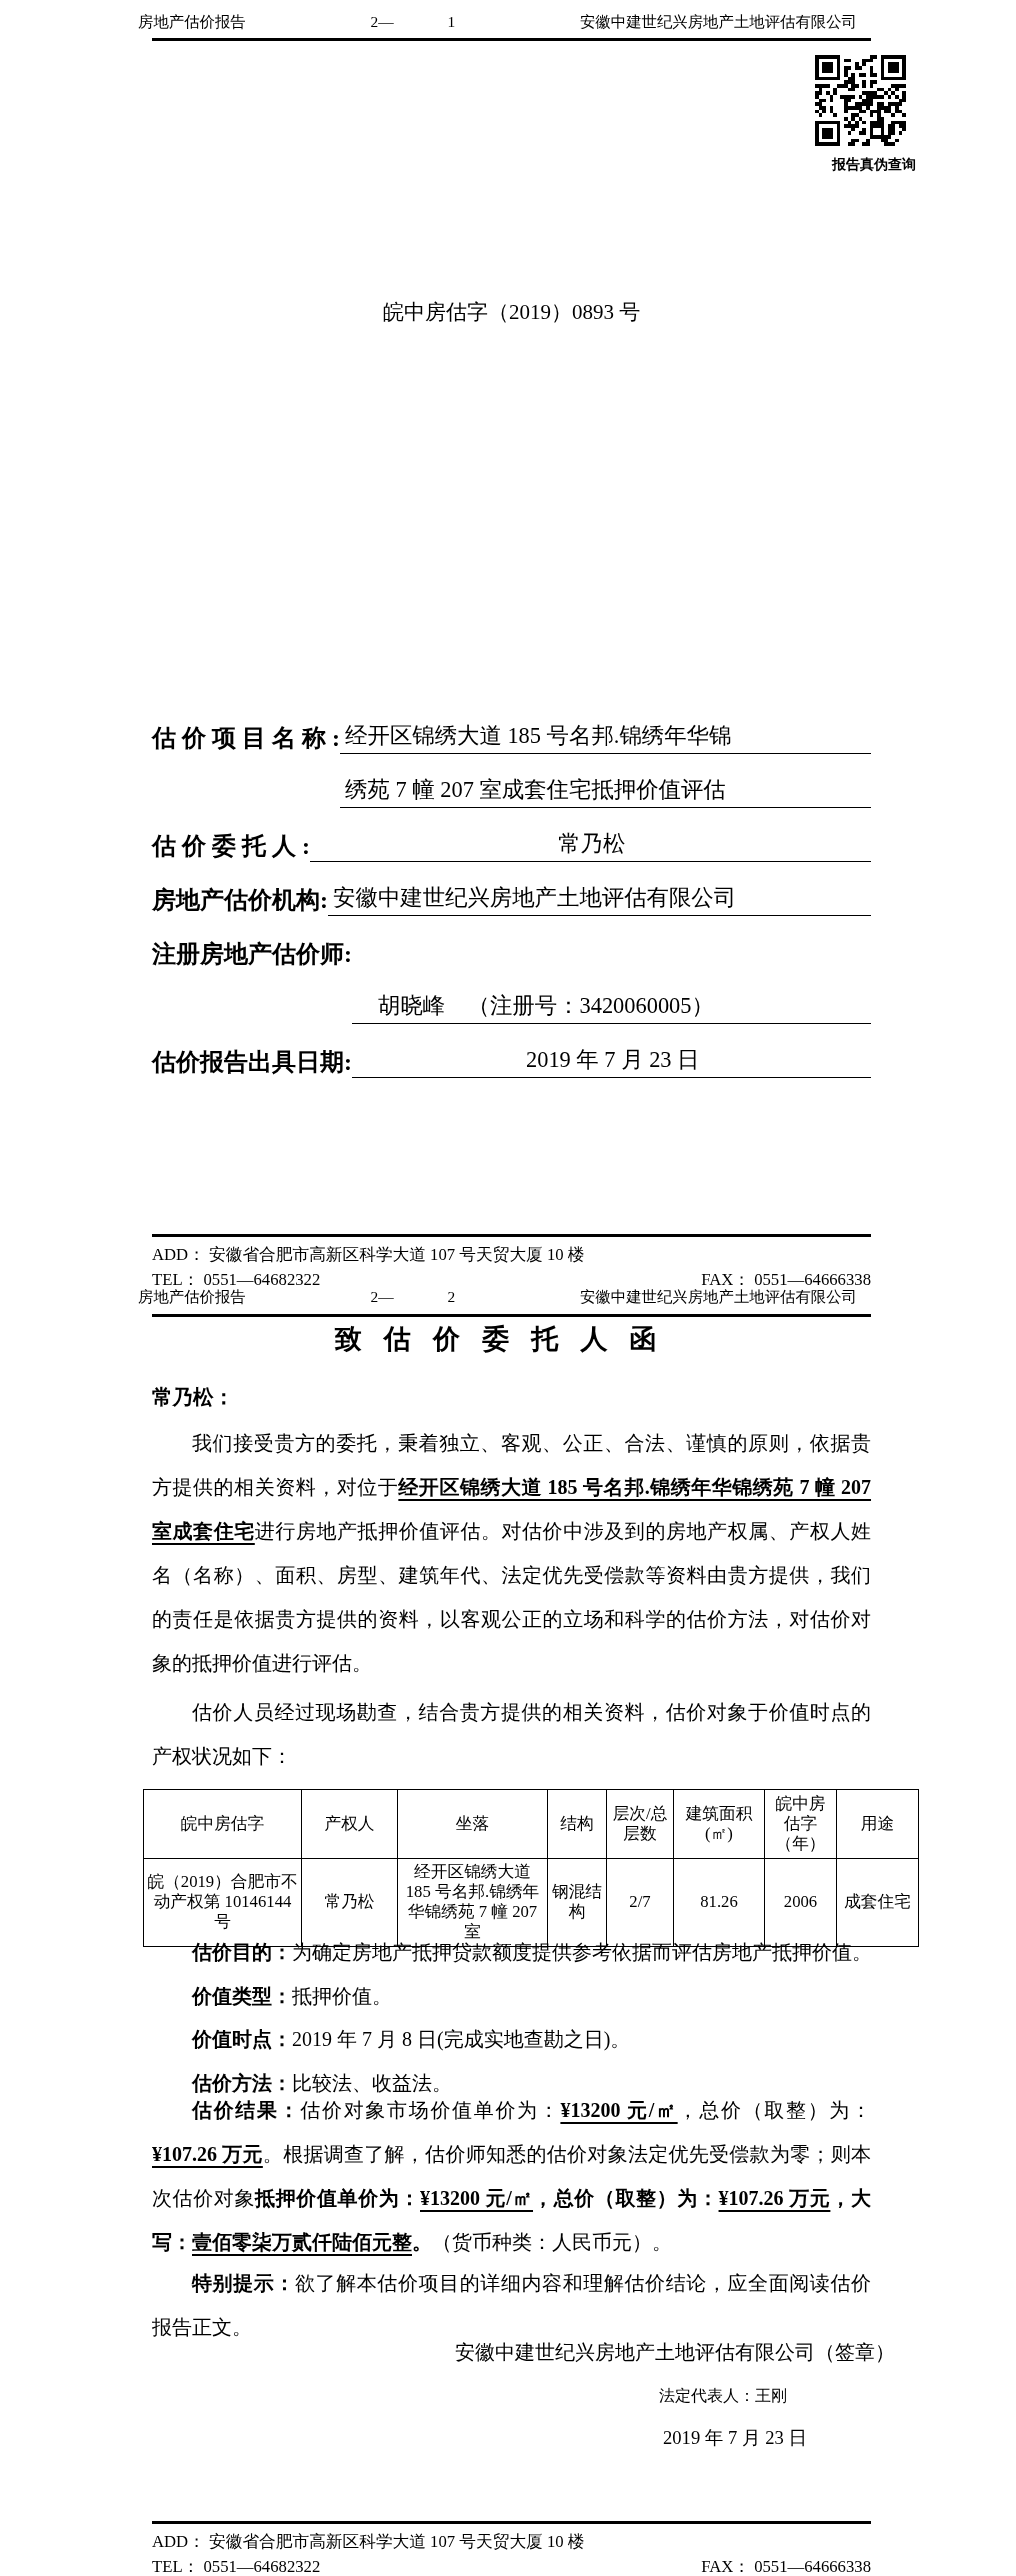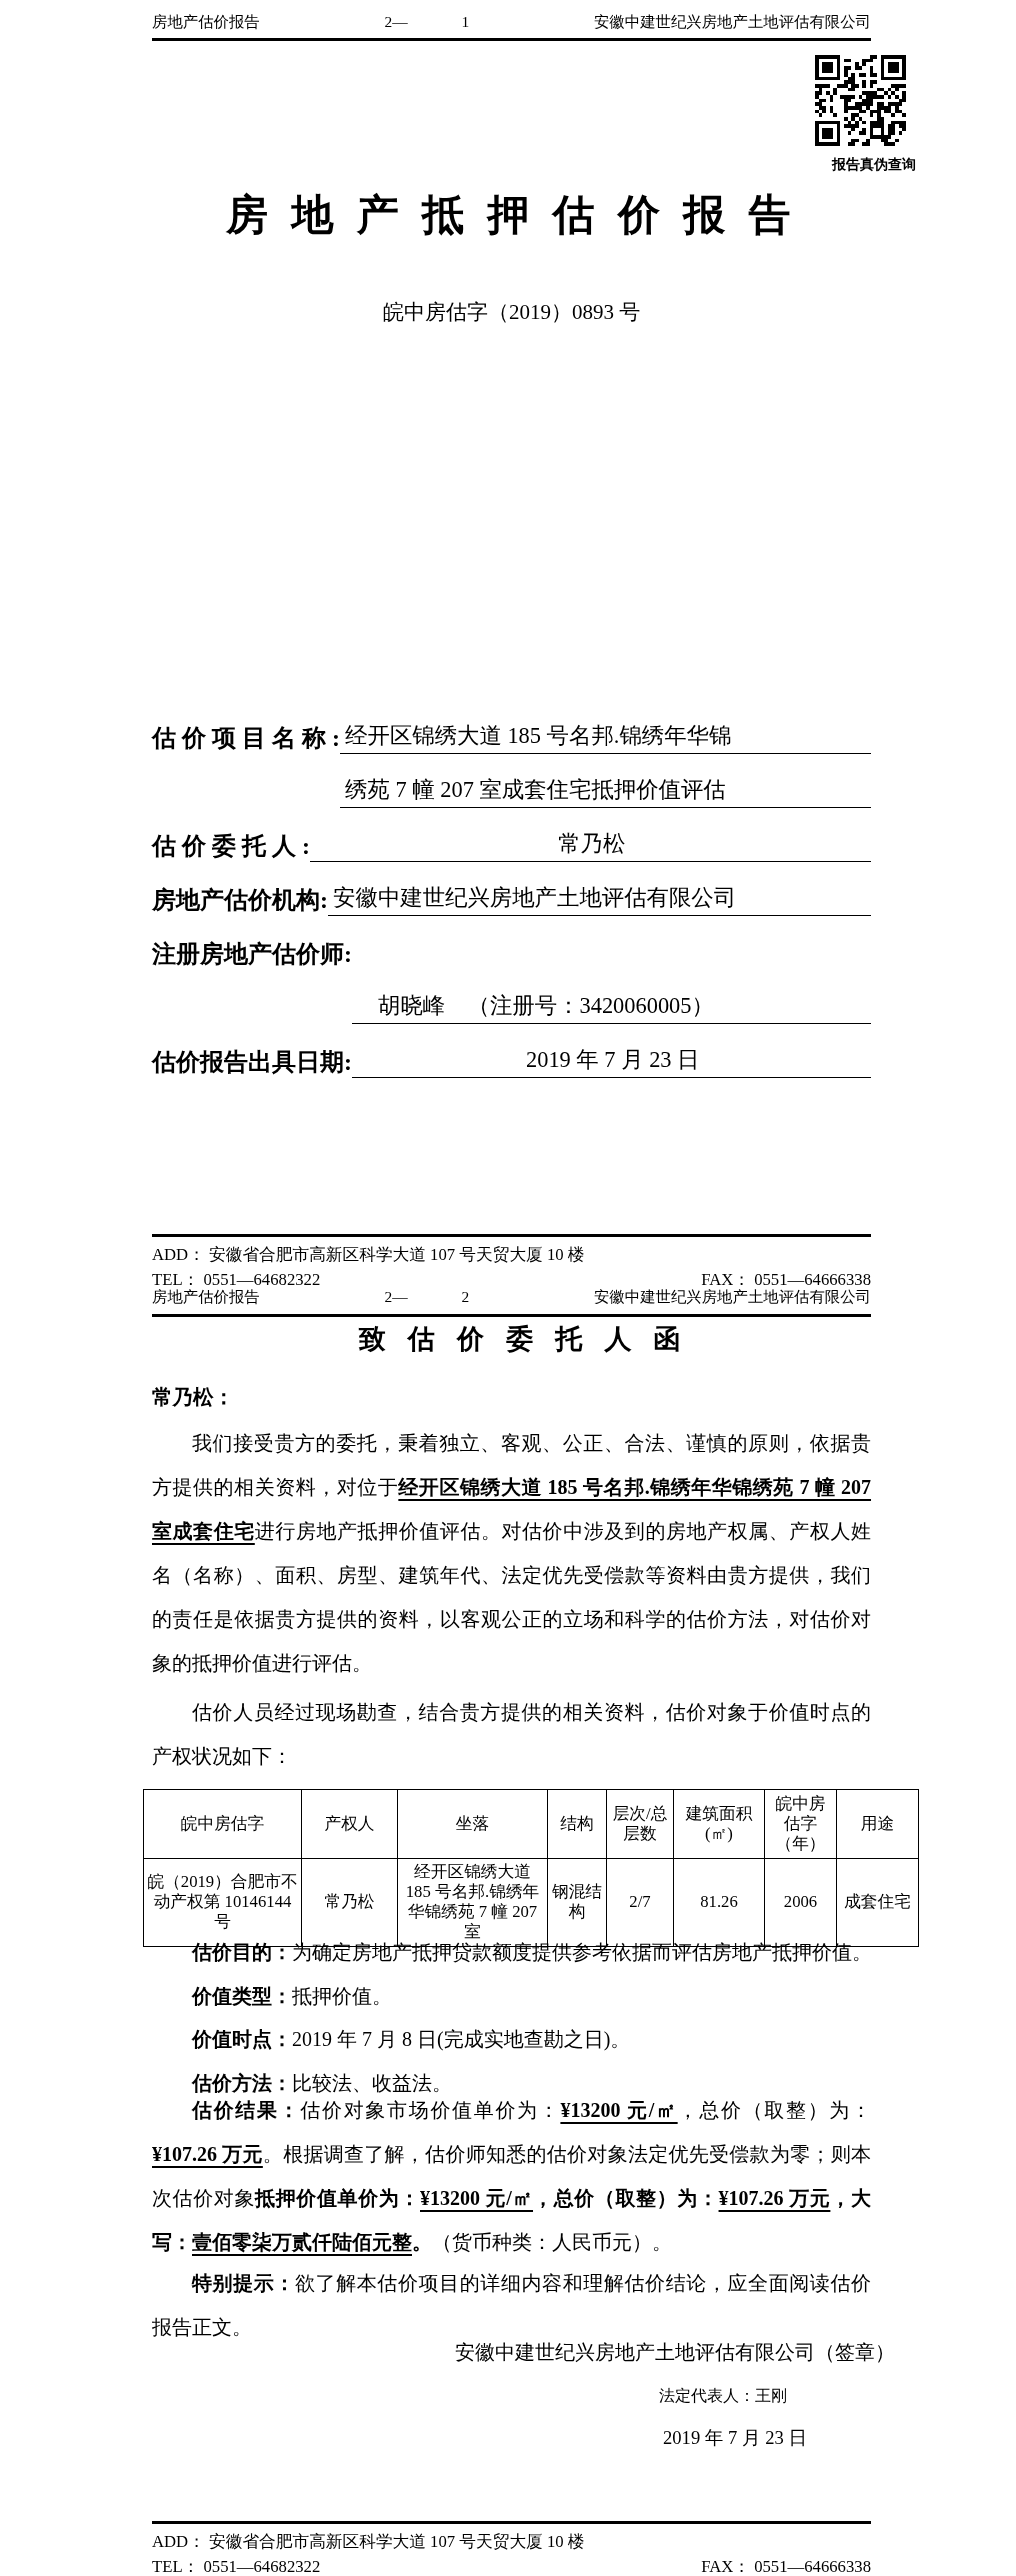--- a/index.html
+++ b/index.html
@@ -1,39 +1,39 @@
 <!DOCTYPE html>
 <html style="font-size:10.3px"><head>
 <meta charset="utf-8">
 <style>
   html,body{margin:0;padding:0;background:#fff;}
   .page{position:relative;width:1017px;height:2576px;background:#fff;overflow:hidden;
         font-family:"Liberation Serif","DejaVu Serif",serif;color:#000;}
   .abs{position:absolute;}
-  .hdr{left:152px;width:719px;display:flex;justify-content:space-between;align-items:baseline;
+  .hdr{left:138px;width:719px;display:flex;justify-content:space-between;align-items:baseline;
        font-size:15.4px;line-height:19px;}
   .hdr .ctr{display:flex;gap:54px;}
   .rule{left:152px;width:719px;height:3.2px;background:#000;}
   .qrbox{left:815px;top:55px;width:91px;}
   .qrbox svg{display:block;width:91px;height:91px;shape-rendering:crispEdges;}
   .qrcap{left:805px;top:156px;width:111px;text-align:right;font-size:14px;font-weight:bold;font-family:Liberation Serif, serif;}
   .cover-title{left:152px;width:719px;text-align:center;font-size:42px;font-weight:bold;
                letter-spacing:6.4px;white-space:nowrap;}
   .docno{left:152px;width:719px;text-align:center;font-size:21px;}
   .fields{left:152px;width:719px;}
   .frow{display:flex;align-items:flex-end;height:54px;}
   .flabel{font-size:24px;font-weight:bold;white-space:pre;line-height:32px;}
   .fghost{visibility:hidden;}
   .fval{flex:1;border-bottom:1.9px solid #000;font-size:22.4px;line-height:32px;white-space:pre;
         padding:0 2.6px 1.3px 5.1px;}
   .fc{text-align:center;}
   .fpad{padding-left:26px;}
   .ftr{left:152px;width:719px;font-size:16.7px;line-height:19px;}
   .ftr-row{display:flex;justify-content:space-between;}
-  .letter-title{left:164px;width:719px;text-align:center;font-size:27px;font-weight:bold;
+  .letter-title{left:140px;width:719px;text-align:center;font-size:27px;font-weight:bold;
                 letter-spacing:7.7px;white-space:nowrap;}
   .salut{left:152px;width:719px;font-size:20.5px;font-weight:bold;}
   .para{left:152px;width:719px;font-size:20px;line-height:44px;text-align:justify;
         text-indent:40px;}
   .b{font-weight:bold;}
   .u{font-weight:bold;text-decoration:underline;text-decoration-thickness:1.6px;text-underline-offset:5.1px;}
   table.ptab{left:143px;width:775px;border-collapse:collapse;table-layout:fixed;
              font-size:16.7px;line-height:20px;}
   table.ptab th,table.ptab td{border:1.3px solid #000;text-align:center;vertical-align:middle;
              padding:3.8px 2.6px;font-weight:normal;overflow:hidden;}
@@ -276,21 +276,20 @@
           <rect x="13" y="24" width="1" height="1"></rect>
           <rect x="14" y="24" width="1" height="1"></rect>
           <rect x="19" y="24" width="1" height="1"></rect>
           <rect x="20" y="24" width="1" height="1"></rect>
           <rect x="21" y="24" width="1" height="1"></rect>
         </g>
     </svg>
   </div>
   <div class="abs qrcap">报告真伪查询</div>
 
-  <div class="abs cover-title" style="top:187px;">房 地 产 抵 押 估 价 报 告</div>
   <div class="abs docno" style="top:298px;">皖中房估字（2019）0893 号</div>
 
   <div class="abs fields" style="top:700px;">
     <div class="frow">
       <span class="flabel">估 价 项 目 名 称 :</span>
       <span class="fval">经开区锦绣大道 185 号名邦.锦绣年华锦</span>
     </div>
     <div class="frow">
       <span class="flabel fghost">估 价 项 目 名 称 :</span>
       <span class="fval">绣苑 7 幢 207 室成套住宅抵押价值评估</span>

